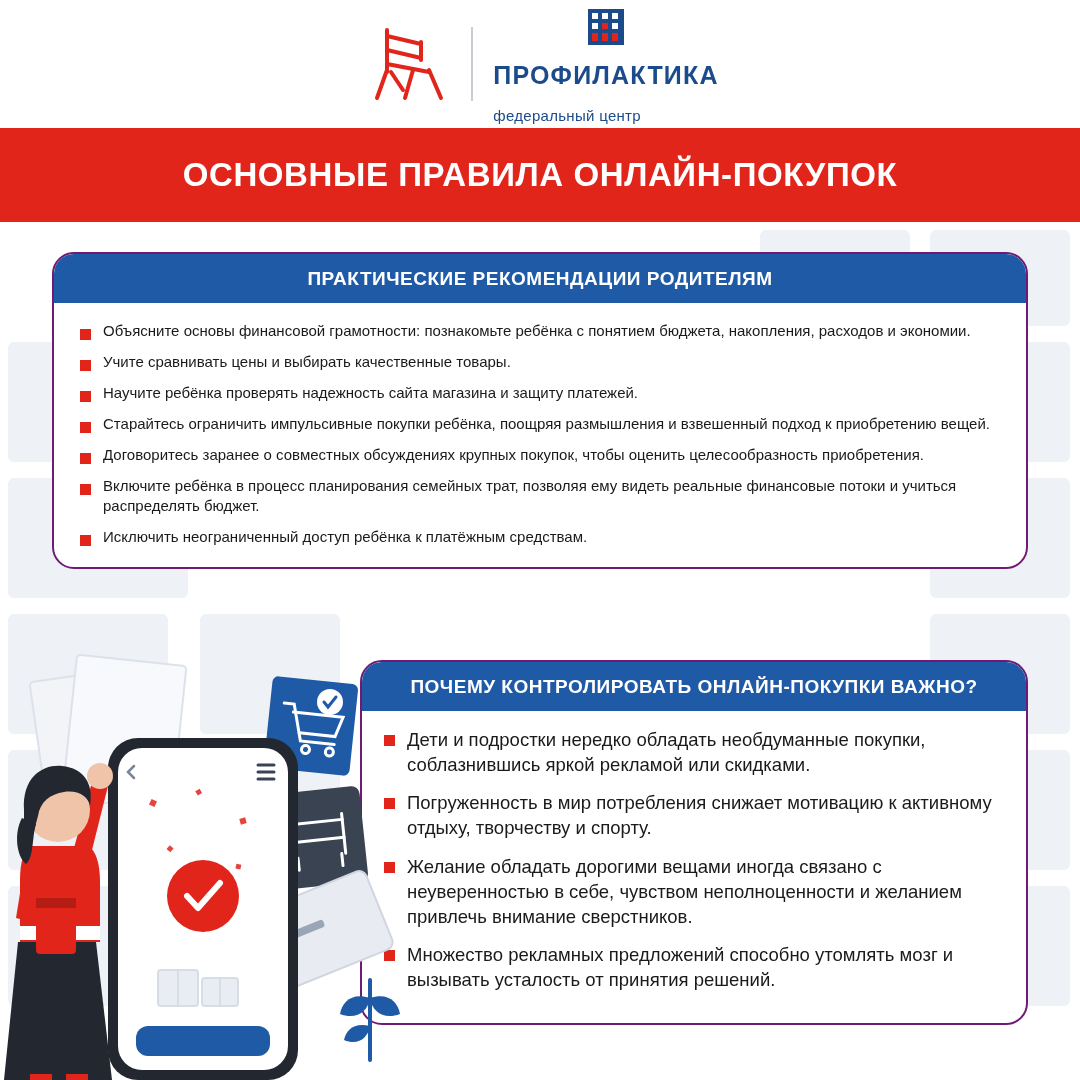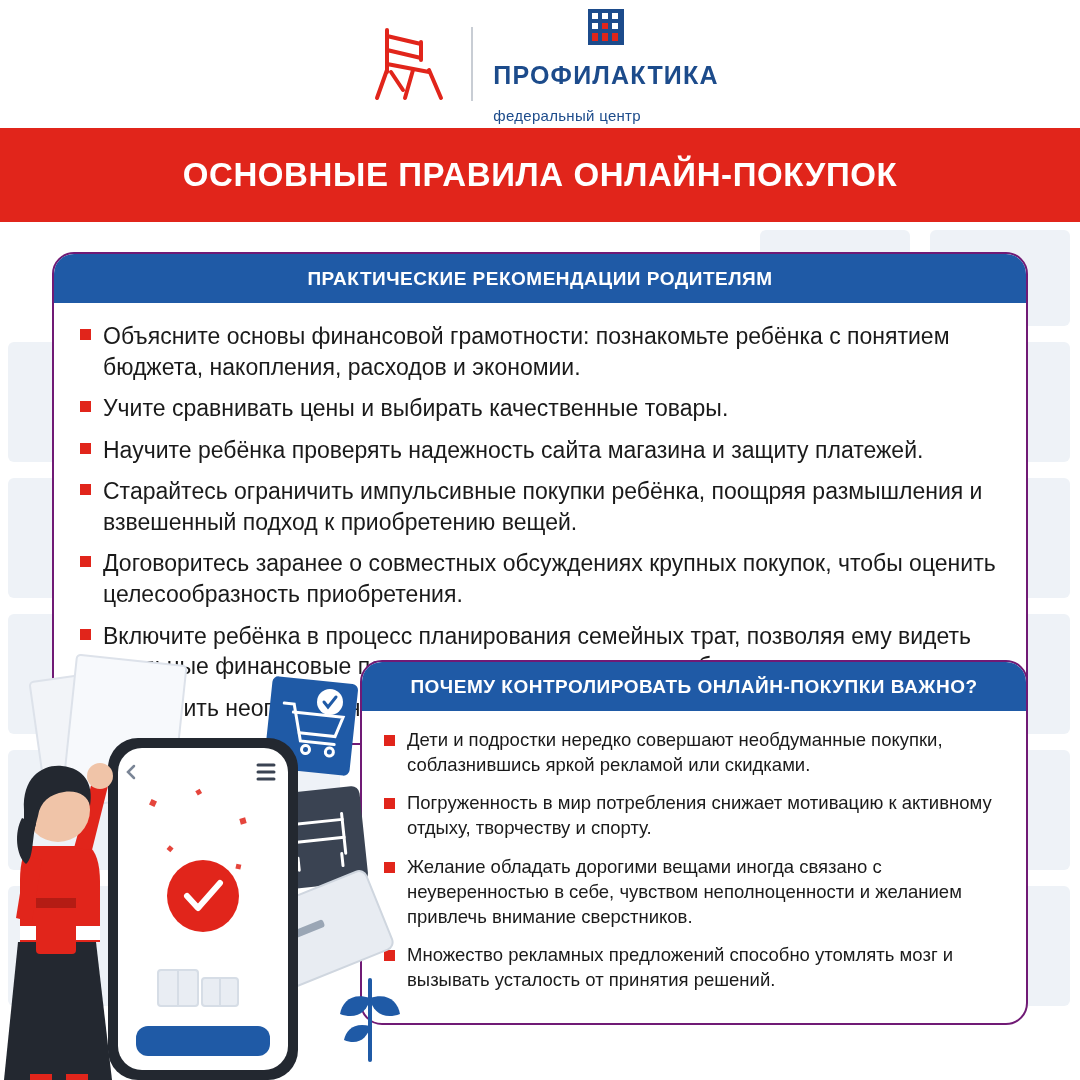--- a/index.html
+++ b/index.html
@@ -98,21 +98,21 @@
   }
   ul.bullets li:last-child { margin-bottom: 0; }
   .bullet-sq {
     width: 11px; height: 11px;
     background: #e1251b;
     flex: 0 0 11px;
     margin-top: 8px;
     margin-right: 12px;
   }
   .bullet-text {
-    font-size: 23px;
+    font-size: 15px;
     line-height: 1.33;
     color: #1a1a1a;
   }
 
   
   #card-recommendations { left: 52px; top: 252px; width: 976px; }
   
   #card-why { left: 360px; top: 660px; width: 668px; }
   #card-why .card-head { text-align: center; }
   #card-why .card-body { padding: 16px 26px 18px 22px; }
@@ -235,21 +235,21 @@
       </ul>
     </div>
   </div>
 
   <div class="card" id="card-why">
     <div class="card-head">ПОЧЕМУ КОНТРОЛИРОВАТЬ ОНЛАЙН-ПОКУПКИ ВАЖНО?</div>
     <div class="card-body">
       <ul class="bullets">
         <li>
           <span class="bullet-sq"></span>
-          <span class="bullet-text">Дети и подростки нередко совершают необдуманные покупки, соблазнившись яркой рекламой или скидками.</span>
+          <span class="bullet-text">Дети и подростки нередко обладать необдуманные покупки, соблазнившись яркой рекламой или скидками.</span>
         </li>
         <li>
           <span class="bullet-sq"></span>
           <span class="bullet-text">Погруженность в мир потребления снижает мотивацию к активному отдыху, творчеству и спорту.</span>
         </li>
         <li>
           <span class="bullet-sq"></span>
           <span class="bullet-text">Желание обладать дорогими вещами иногда связано с неуверенностью в себе, чувством неполноценности и желанием привлечь внимание сверстников.</span>
         </li>
         <li>

